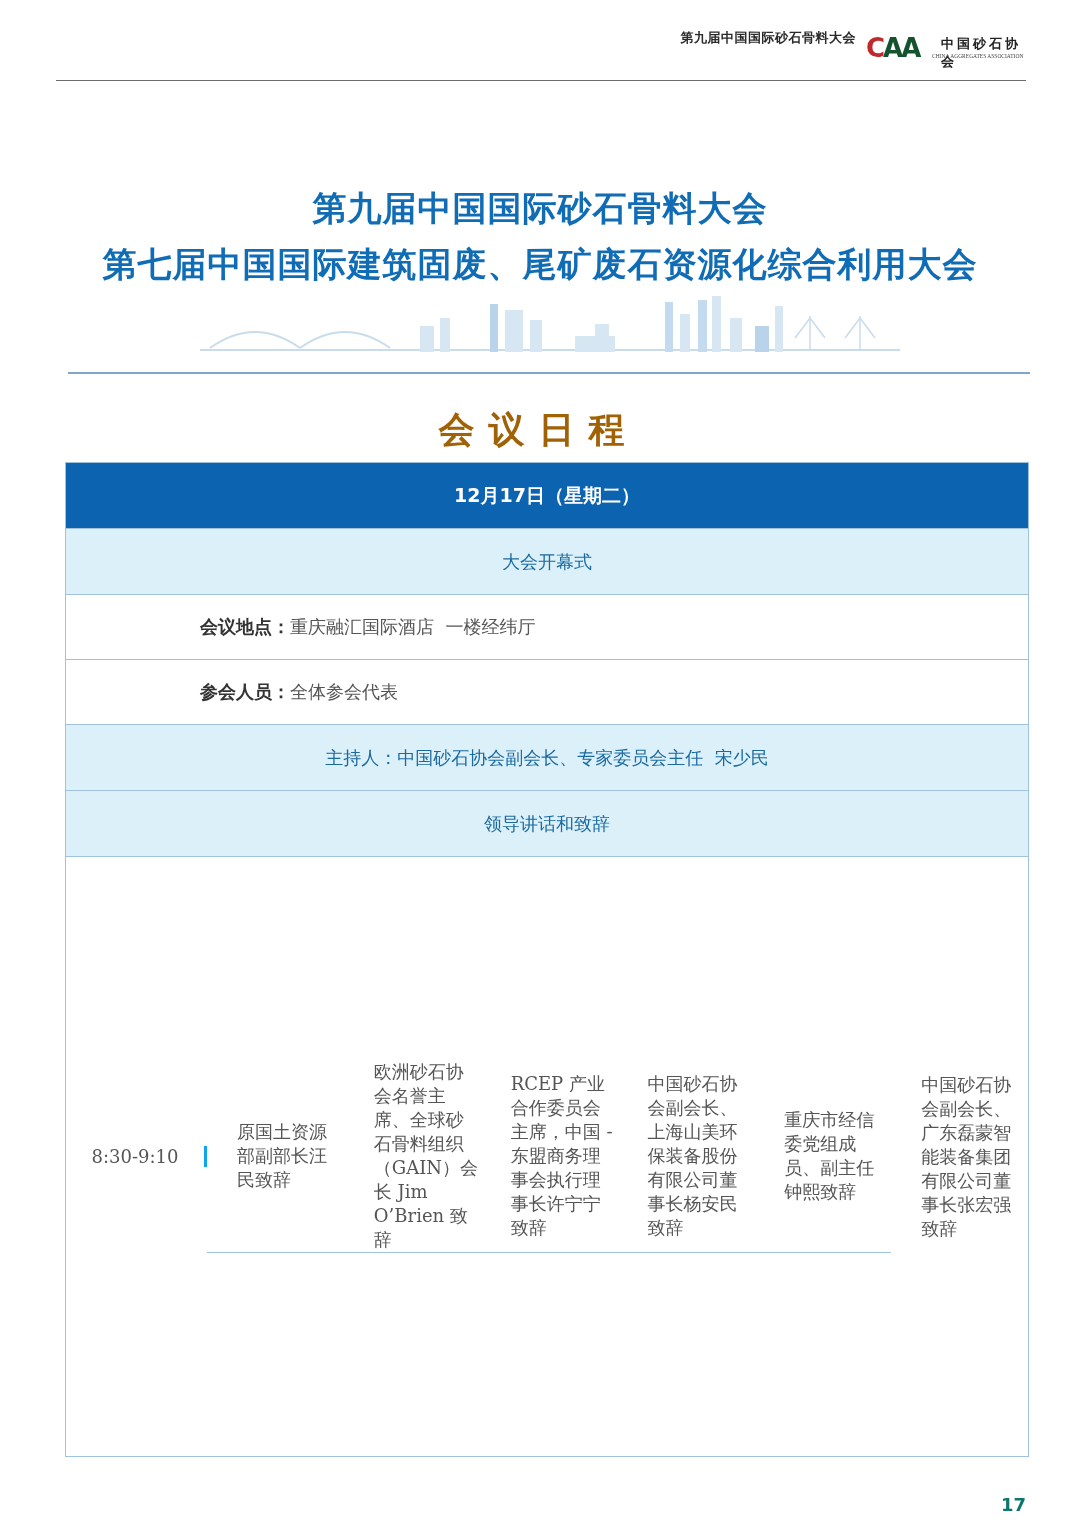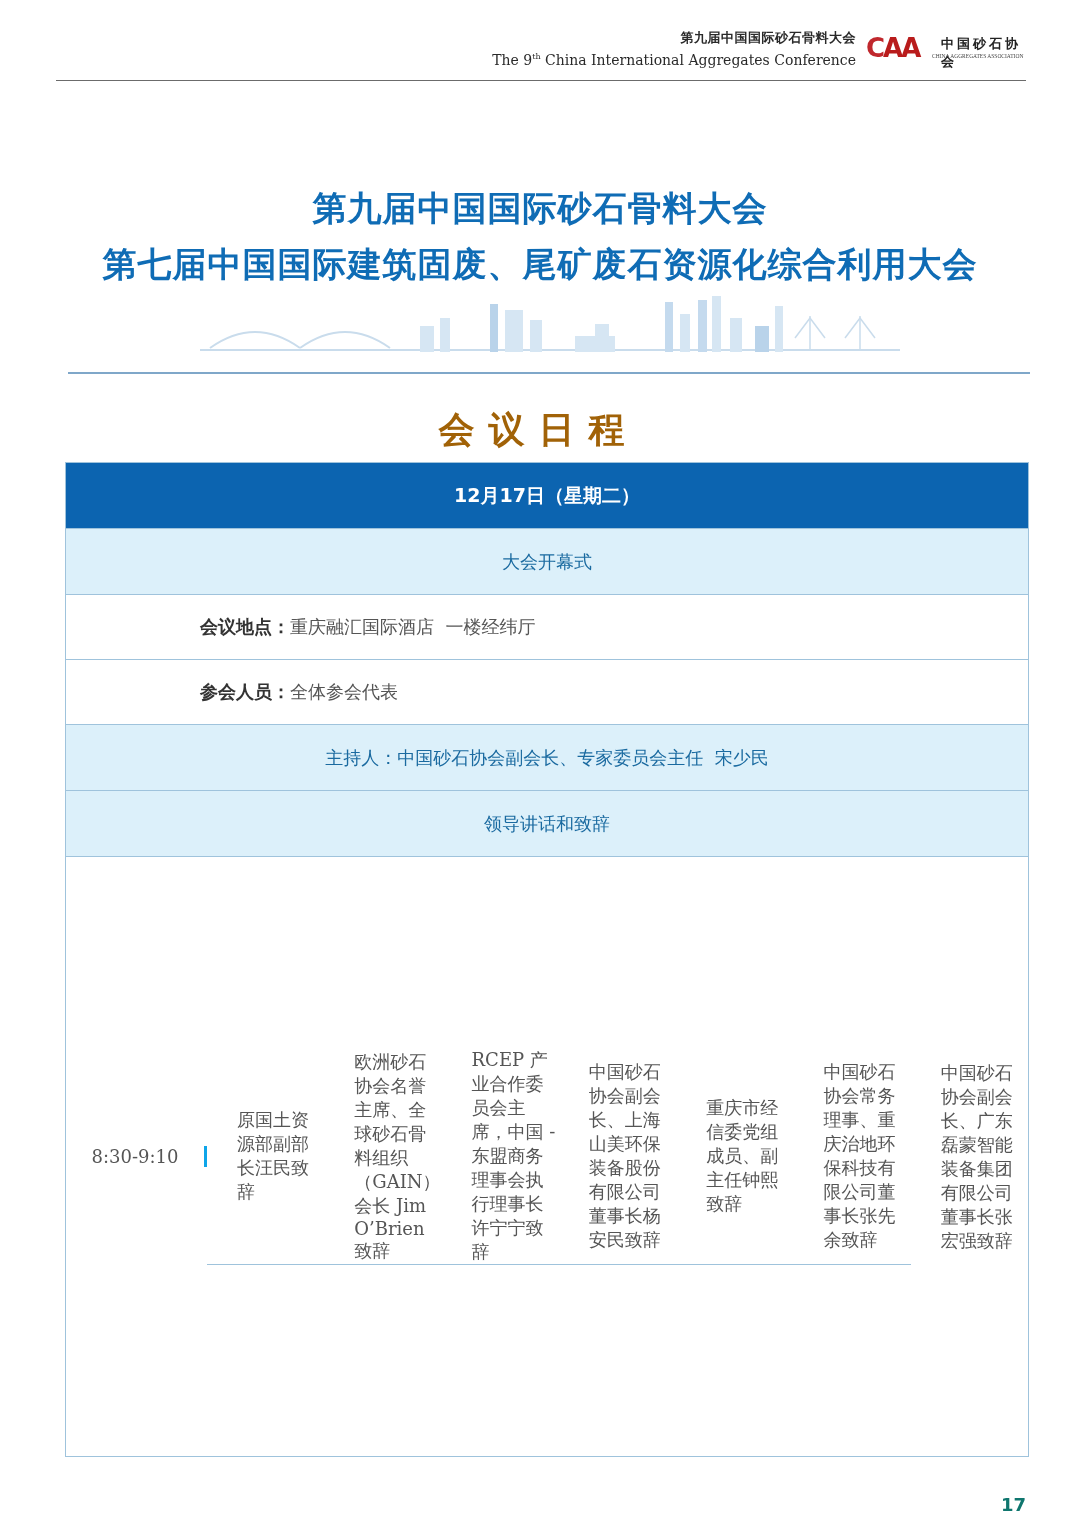--- a/index.html
+++ b/index.html
@@ -9,21 +9,21 @@
   .header { position: absolute; left: 56px; top: 0; width: 970px; height: 80px; border-bottom: 1.5px solid #6b6b6b; }
   .header-text { position: absolute; right: 170px; top: 28px; text-align: right;
                  font-family: "DejaVu Serif", "Liberation Serif", serif; color: #2a2a2a; line-height: 19px; }
   .header-cn { font-size: 13px; font-weight: bold; letter-spacing: 0.5px; }
   .header-en { font-size: 14px; }
   .header-en sup { font-size: 8px; }
   .logo { position: absolute; right: 0; top: 33px; width: 160px; height: 34px; }
   .logo-mark { position: absolute; left: 0; top: 2px; font-family: "DejaVu Sans", sans-serif; font-weight: bold;
                font-size: 26px; letter-spacing: -2px; line-height: 26px; }
   .logo-mark .c { color: #c0282d; }
-  .logo-mark .aa { color: #b91c1c; }
+  .logo-mark .aa { color: #14532d; }
   .logo-cn { position: absolute; left: 75px; top: 2px; font-size: 13px; color: #222; letter-spacing: 3px;
              font-family: Liberation Sans, sans-serif; font-weight: bold; }
   .logo-en { position: absolute; left: 66px; top: 20px; font-size: 5.5px; color: #444; letter-spacing: 0; white-space: nowrap;
              font-family: "Liberation Serif", serif; }
 
   .title-block { position: absolute; left: 0; top: 180px; width: 1080px; text-align: center; color: #0f6cb5; font-weight: bold; }
   .title1 { font-size: 34px; line-height: 56px; letter-spacing: 1px; }
   .title2 { font-size: 34px; line-height: 56px; letter-spacing: 1px; }
 
   .skyline { position: absolute; left: 200px; top: 296px; width: 700px; height: 70px; }
@@ -49,21 +49,20 @@
   .item:last-child { border-bottom: none; }
 
   .page-num { position: absolute; right: 54px; top: 1494px; font-size: 18px; font-weight: bold; color: #0f766e; }
 </style>
 </head>
 <body>
 
 <div class="header">
   <div class="header-text">
     <div class="header-cn">第九届中国国际砂石骨料大会</div>
-    <div class="header-en"><span>The 9</span><sup>th</sup><span> China International Aggregates Conference</span></div>
   </div>
   <div class="logo">
     <div class="logo-mark"><span class="c">C</span><span class="aa">AA</span></div>
     <div class="logo-cn">中国砂石协会</div>
     <div class="logo-en">CHINA AGGREGATES ASSOCIATION</div>
   </div>
 </div>
 
 <div class="title-block">
   <div class="title1">第九届中国国际砂石骨料大会</div>
@@ -116,19 +115,18 @@
   <div class="row row-light" style="white-space:pre">主持人：中国砂石协会副会长、专家委员会主任  宋少民</div>
   <div class="row row-light">领导讲话和致辞</div>
   <div class="row agenda">
     <div class="time-col">8:30-9:10</div>
     <div class="items-col">
       <div class="item">原国土资源部副部长汪民致辞</div>
       <div class="item">欧洲砂石协会名誉主席、全球砂石骨料组织（GAIN）会长 Jim O’Brien 致辞</div>
       <div class="item">RCEP 产业合作委员会主席，中国 - 东盟商务理事会执行理事长许宁宁致辞</div>
       <div class="item">中国砂石协会副会长、上海山美环保装备股份有限公司董事长杨安民致辞</div>
       <div class="item">重庆市经信委党组成员、副主任钟熙致辞</div>
-      <div class="item">中国砂石协会常务理事、重庆治地环保科技有限公司董事长张先余致辞</div>
       <div class="item">中国砂石协会副会长、广东磊蒙智能装备集团有限公司董事长张宏强致辞</div>
     </div>
   </div>
 </div>
 
 <div class="page-num">17</div>
 
 </body></html>

